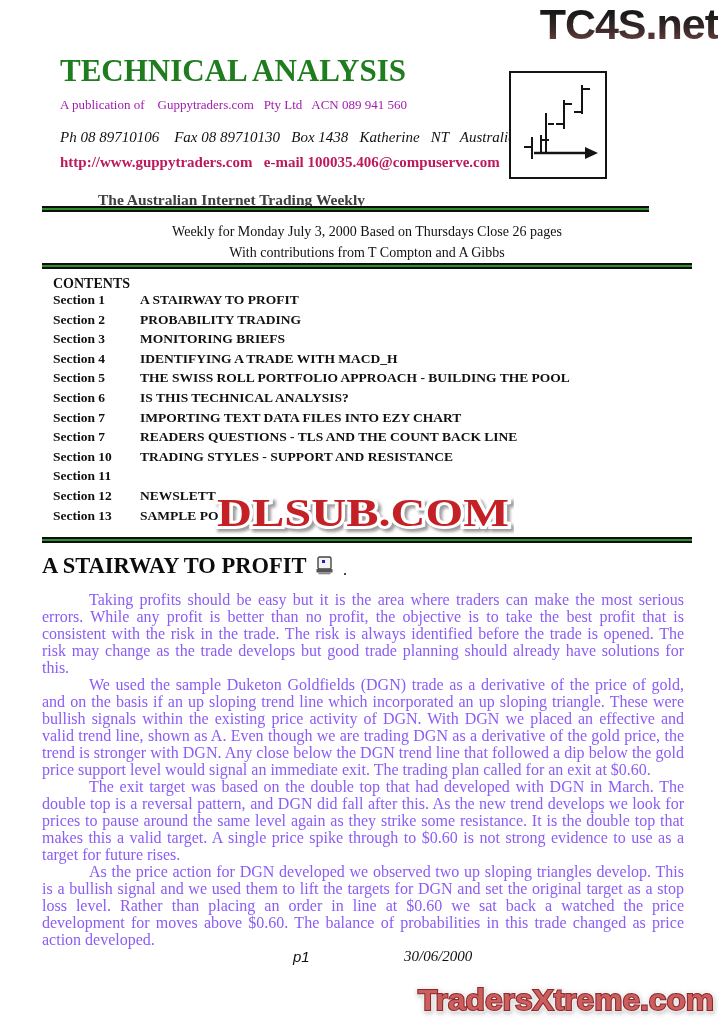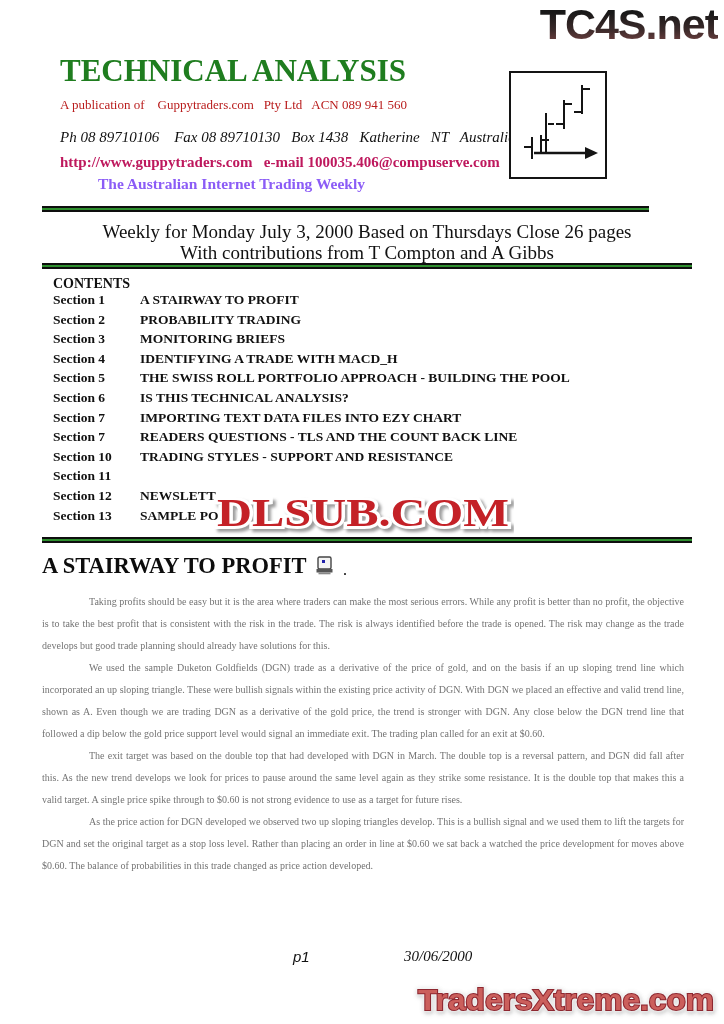--- a/index.html
+++ b/index.html
@@ -10,34 +10,34 @@
   
   #tc4s-logo{
     position:absolute;top:0px;right:6px;
     font-family:"Liberation Sans",sans-serif;font-weight:800;font-size:43px;letter-spacing:-1px;
     background:linear-gradient(to bottom,#181818 25%,#3a2a2a 60%,#7d4545 95%);
     -webkit-background-clip:text;background-clip:text;color:transparent;
   }
   
   #masthead{position:absolute;left:60px;top:52px;width:460px;}
   .main-title{font-size:31px;line-height:38px;font-weight:bold;color:#1f7d1f;letter-spacing:0px;}
-  .pub-line{font-size:13px;color:#b91c1c;margin-top:7px;white-space:pre;}
+  .pub-line{font-size:13px;color:#a21caf;margin-top:7px;white-space:pre;}
   .contact-line{font-size:15px;color:#111;margin-top:16px;white-space:pre;font-style:italic;}
   .web-line{font-size:15px;font-weight:bold;color:#be185d;margin-top:8px;white-space:pre;}
-  .tagline{font-size:15.5px;font-weight:bold;color:#8b5cf6;margin-top:4px;margin-left:38px;}
+  .tagline{font-size:15.5px;font-weight:bold;color:#404040;margin-top:20px;margin-left:38px;}
   
   #stair-box{position:absolute;left:509px;top:71px;width:94px;height:104px;border:2px solid #141414;background:#fff;}
   
   .sep{position:absolute;left:42px;height:2px;background:#2e8f2e;border-top:2px solid #0e0e0e;border-bottom:2px solid #0e0e0e;}
   #sep1{top:206px;width:607px;}
   #sep2{top:263px;width:650px;}
   #sep3{top:537px;width:650px;}
   
   #issue{position:absolute;left:42px;top:221px;width:650px;text-align:center;}
-  #issue div{font-size:19px;line-height:21px;color:#111;}
+  #issue div{font-size:14px;line-height:21px;color:#111;}
   
   #contents{position:absolute;left:53px;top:276px;width:640px;}
   #contents .toc-heading{font-size:14px;font-weight:bold;}
   .toc-row{display:flex;height:19.6px;align-items:baseline;}
   .toc-label{width:87px;font-size:13.5px;font-weight:bold;flex:none;}
   .toc-title{font-size:13.5px;font-weight:bold;white-space:nowrap;}
   
   #dlsub-svg{position:absolute;left:212px;top:483px;width:302px;height:56px;}
   #dlsub-svg text{
     font-family:"Liberation Serif",serif;font-weight:bold;font-size:41px;
@@ -49,21 +49,21 @@
     font-family:"Liberation Sans",sans-serif;font-weight:bold;font-size:29px;
     fill:#cb5f5c;stroke:#8e2730;stroke-width:2px;paint-order:stroke;
   }
   #traders-glow{filter:drop-shadow(0 0 1.5px #ffffff) drop-shadow(0 0 2px #e8e8e8) drop-shadow(1px 2px 1px #d0d0d0);}
   
   #article{position:absolute;left:42px;top:553px;width:642px;}
   #article-heading{font-size:22.5px;font-weight:bold;color:#0d0d0d;display:flex;align-items:center;gap:8px;}
   #article-heading .hdot{font-size:12px;align-self:flex-end;}
   #body-text{margin-top:12px;}
   #body-text p{
-    margin:0;font-size:10px;line-height:22px;text-align:justify;text-indent:47px;color:#737373;
+    margin:0;font-size:16px;line-height:17px;text-align:justify;text-indent:47px;color:#8b5cf6;
   }
   
   .footer-item{position:absolute;top:948px;font-family:"Liberation Sans",sans-serif;font-style:italic;font-size:15px;color:#111;}
   #footer-page{left:293px;}
   #footer-date{left:404px;font-family:Liberation Serif, serif;}
 </style>
 </head>
 <body>
 
 <div id="page">

